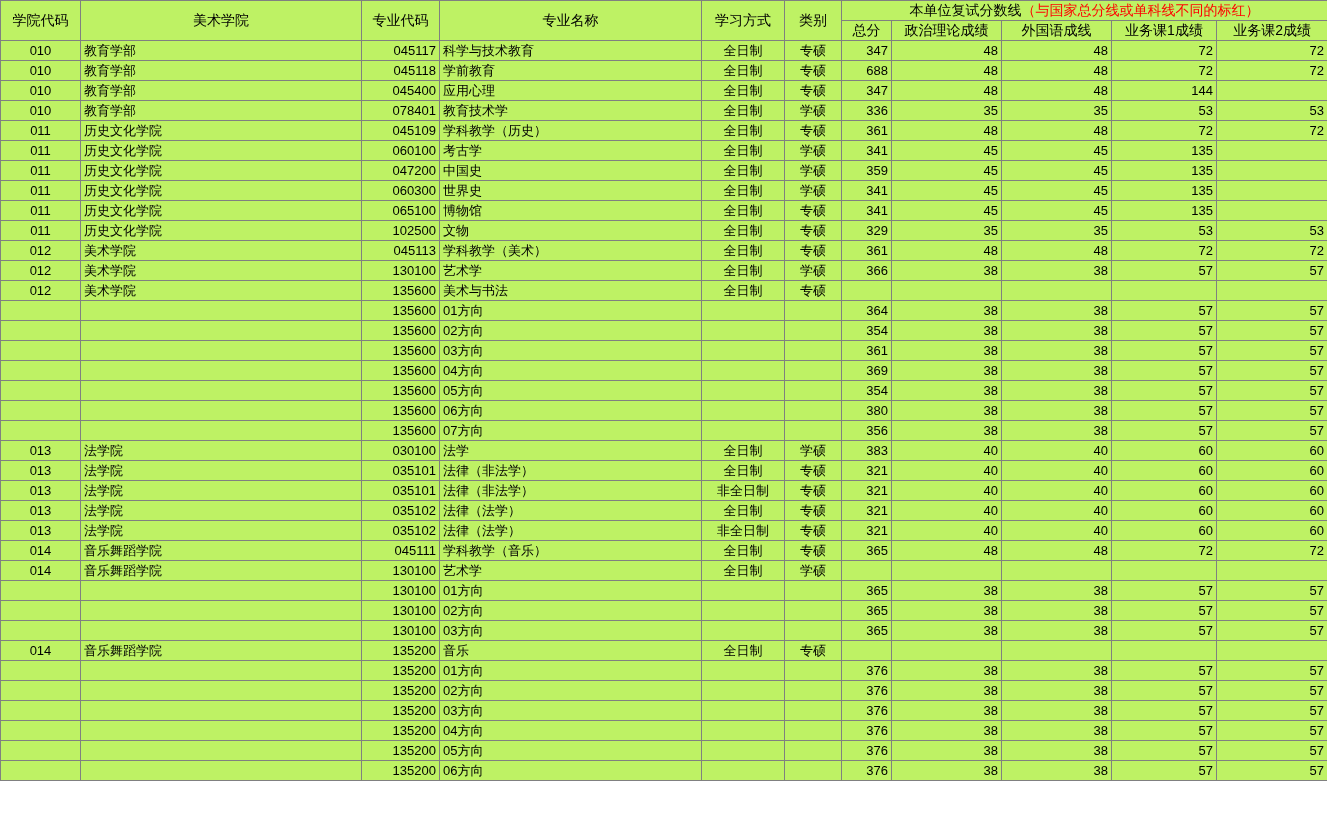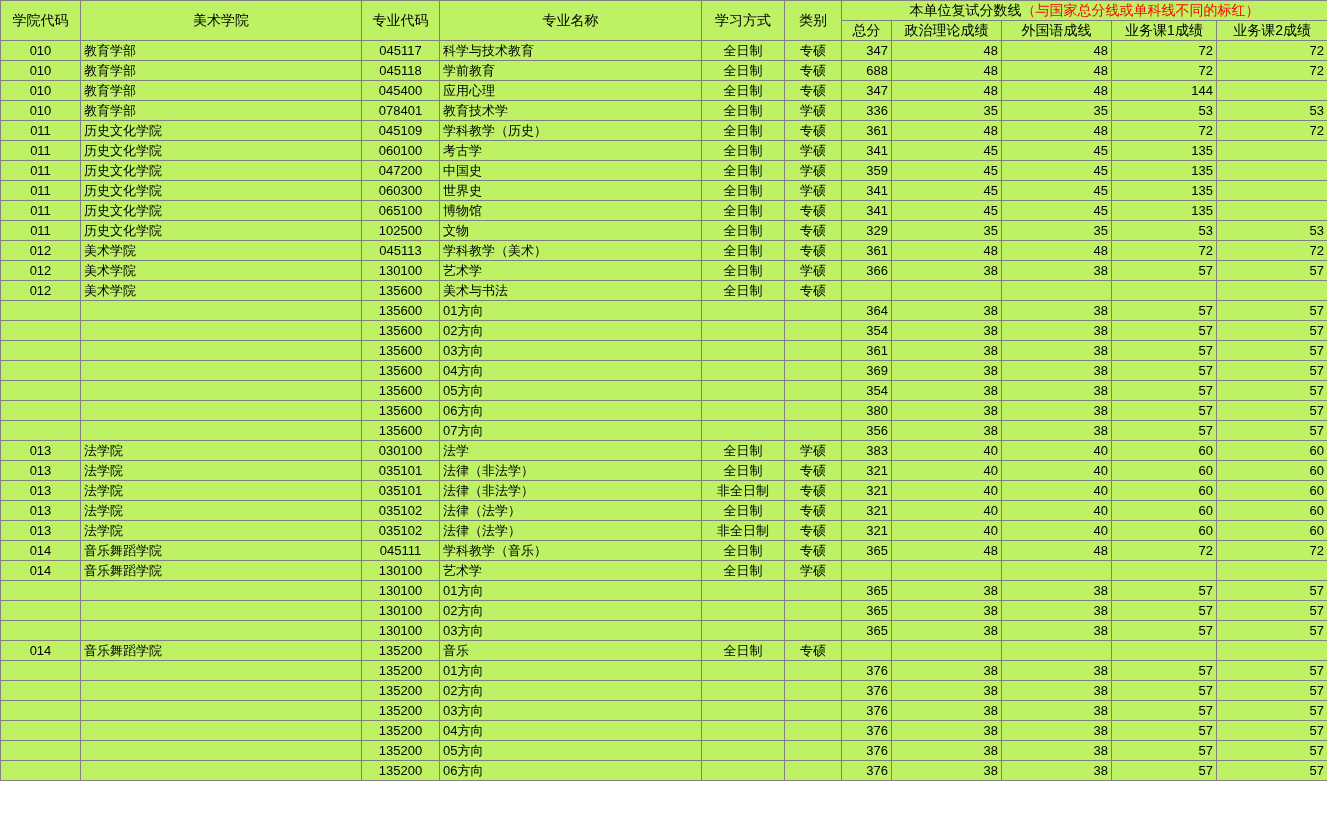--- a/index.html
+++ b/index.html
@@ -58,21 +58,21 @@
   col.c1 { width: 281px; }
   col.c2 { width: 78px; }
   col.c3 { width: 262px; }
   col.c4 { width: 83px; }
   col.c5 { width: 57px; }
   col.c6 { width: 50px; }
   col.c7 { width: 110px; }
   col.c8 { width: 110px; }
   col.c9 { width: 105px; }
   col.c10 { width: 111px; }
-  .code-cell { font-size: 13px; }
+  .code-cell { font-size: 13px; text-align: right; }
 </style>
 </head>
 <body>
 
 <table id="score-table">
   <colgroup>
     <col class="c0">
       <col class="c1">
       <col class="c2">
       <col class="c3">

